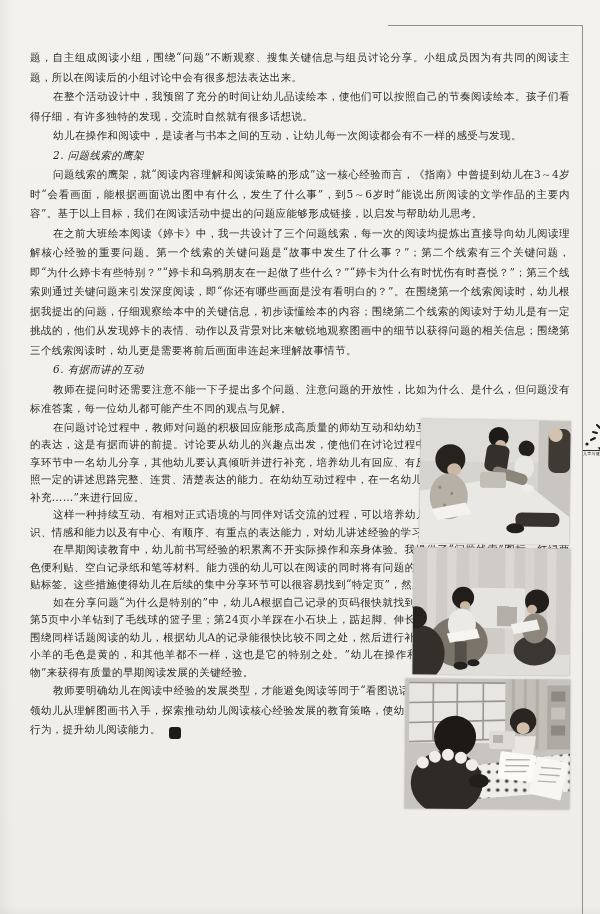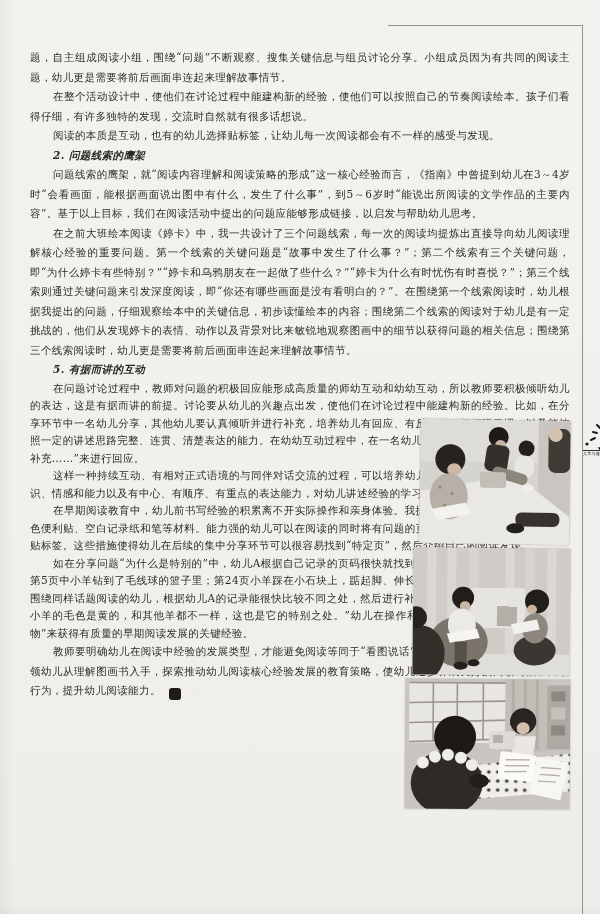--- a/index.html
+++ b/index.html
@@ -15,21 +15,21 @@
   .rule-v{position:absolute;top:25px;left:582px;width:1px;bottom:0;background:#94918c;}
   .content{
     position:absolute;left:30px;top:48px;width:540px;
     color:#2d2b28;font-size:10.5px;letter-spacing:0.4px;
     text-align:justify;
   }
   .content p{margin:0;}
   .full{line-height:19.5px;}
   .narrow{line-height:17.5px;margin-right:175px;}
   .indent{text-indent:2.2em;}
-  .heading{font-style:italic;font-weight:bold;text-indent:2.2em;color:#2a2825;}
+  .heading{font-style:italic;font-weight:normal;text-indent:2.2em;color:#2a2825;}
   .closing{margin-top:14px;}
   .end-mark{
     display:inline-block;width:12px;height:12px;margin-left:4px;vertical-align:-2px;
     background:#1e1b18;border-radius:3px;color:#efedea;font-size:8px;line-height:12px;
     text-align:center;letter-spacing:0;
   }
   .photos{position:absolute;top:420px;left:405px;width:165px;}
   .photo{position:relative;overflow:hidden;background:#d6d4d0;margin-bottom:4px;
     box-shadow:0 0 2px rgba(90,86,80,0.45);}
   .photo svg{display:block;}
@@ -45,27 +45,28 @@
 </style>
 </head>
 <body>
 
 <div class="page">
 
   <div class="rule-h"></div>
   <div class="rule-v"></div>
 
   <div class="content">
-    <p class="full">题，自主组成阅读小组，围绕“问题”不断观察、搜集关键信息与组员讨论分享。小组成员因为有共同的阅读主题，幼儿更是需要将前后画面串连起来理解故事情节。</p>
-    <p class="full indent">在整个活动设计中，使他们在讨论过程中能建构新的经验，使他们可以按照自己的节奏阅读绘本。孩子们看得仔细，有许多独特的发现，交流时自然就有很多话想说。</p>
-    <p class="full indent">阅读的本质是互动，也有的幼儿选择贴标签，让幼儿每一次阅读都会有不一样的感受与发现。</p>
+    <p class="full">题，自主组成阅读小组，围绕“问题”不断观察、搜集关键信息与组员讨论分享。小组成员因为有共同的阅读主题，所以在阅读后的小组讨论中会有很多想法表达出来。</p>
+    <p class="full indent">在整个活动设计中，我预留了充分的时间让幼儿品读绘本，使他们可以按照自己的节奏阅读绘本。孩子们看得仔细，有许多独特的发现，交流时自然就有很多话想说。</p>
+    <p class="full indent">幼儿在操作和阅读中，是读者与书本之间的互动，让幼儿每一次阅读都会有不一样的感受与发现。</p>
     <p class="full heading">2. 问题线索的鹰架</p>
     <p class="full indent">问题线索的鹰架，就“阅读内容理解和阅读策略的形成”这一核心经验而言，《指南》中曾提到幼儿在3～4岁时“会看画面，能根据画面说出图中有什么，发生了什么事”，到5～6岁时“能说出所阅读的文学作品的主要内容”。基于以上目标，我们在阅读活动中提出的问题应能够形成链接，以启发与帮助幼儿思考。</p>
     <p class="full indent">在之前大班绘本阅读《婷卡》中，我一共设计了三个问题线索，每一次的阅读均提炼出直接导向幼儿阅读理解核心经验的重要问题。第一个线索的关键问题是“故事中发生了什么事？”；第二个线索有三个关键问题，即“为什么婷卡有些特别？”“婷卡和乌鸦朋友在一起做了些什么？”“婷卡为什么有时忧伤有时喜悦？”；第三个线索则通过关键问题来引发深度阅读，即“你还有哪些画面是没有看明白的？”。在围绕第一个线索阅读时，幼儿根据我提出的问题，仔细观察绘本中的关键信息，初步读懂绘本的内容；围绕第二个线索的阅读对于幼儿是有一定挑战的，他们从发现婷卡的表情、动作以及背景对比来敏锐地观察图画中的细节以获得问题的相关信息；围绕第三个线索阅读时，幼儿更是需要将前后画面串连起来理解故事情节。</p>
-    <p class="full heading">5. 有据而讲的互动</p>
+    <p class="full heading">6. 有据而讲的互动</p>
+    <p class="full indent">教师在提问时还需要注意不能一下子提出多个问题、注意问题的开放性，比如为什么、是什么，但问题没有标准答案，每一位幼儿都可能产生不同的观点与见解。</p>
     <p class="narrow indent">在问题讨论过程中，教师对问题的积极回应能形成高质量的师幼互动和幼幼互动，所以教师要积极倾听幼儿的表达，这是有据而讲的前提。讨论要从幼儿的兴趣点出发，使他们在讨论过程中能建构新的经验。比如，在分享环节中一名幼儿分享，其他幼儿要认真倾听并进行补充，培养幼儿有回应、有反馈的积极倾听习惯，以及能按照一定的讲述思路完整、连贯、清楚表达的能力。在幼幼互动过程中，在一名幼儿介绍完之后，其他幼儿要以“我补充……”来进行回应。</p>
     <p class="narrow indent">这样一种持续互动、有相对正式语境的与同伴对话交流的过程，可以培养幼儿独立构思与清楚完整表达的意识、情感和能力以及有中心、有顺序、有重点的表达能力，对幼儿讲述经验的学习与运用有很大的促进作用。</p>
     <p class="narrow indent">在早期阅读教育中，幼儿前书写经验的积累离不开实际操作和亲身体验。我提供了“问题线索”图标、红绿两色便利贴、空白记录纸和笔等材料。能力强的幼儿可以在阅读的同时将有问题的页码记录下来，也有的幼儿选择贴标签。这些措施使得幼儿在后续的集中分享环节可以很容易找到“特定页”，然后介绍自己的阅读发现。</p>
     <p class="narrow indent">如在分享问题“为什么是特别的”中，幼儿A根据自己记录的页码很快就找到了相关内容并进行分享，她发现第5页中小羊钻到了毛线球的篮子里；第24页小羊踩在小石块上，踮起脚、伸长脖子还是没有大羊的腿高。其他围绕同样话题阅读的幼儿，根据幼儿A的记录能很快比较不同之处，然后进行补充分享。幼儿B分享了“在第9页小羊的毛色是黄的，和其他羊都不一样，这也是它的特别之处。”幼儿在操作和阅读中，可以利用“一定的凭借物”来获得有质量的早期阅读发展的关键经验。</p>
     <p class="full indent closing">
       <span>教师要明确幼儿在阅读中经验的发展类型，才能避免阅读等同于“看图说话”和“看图讲述”等现象的问题，带领幼儿从理解图画书入手，探索推动幼儿阅读核心经验发展的教育策略，使幼儿逐步养成良好的阅读习惯和阅读行为，提升幼儿阅读能力。</span>
       <span class="end-mark">❋</span>
     </p>
   </div>
 

